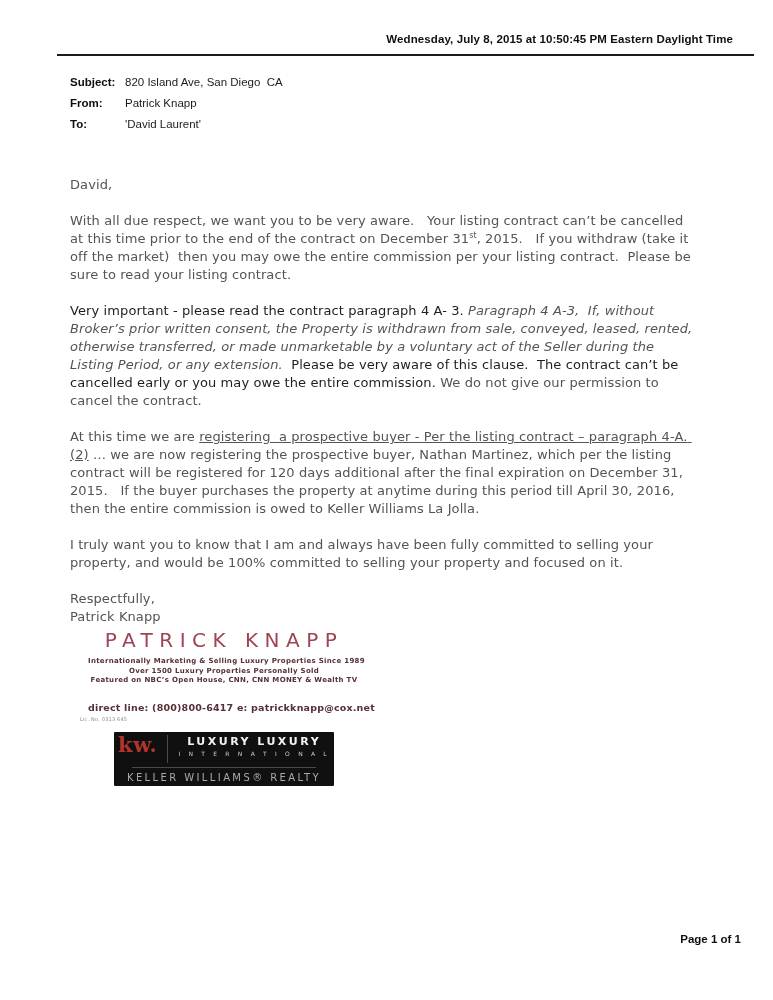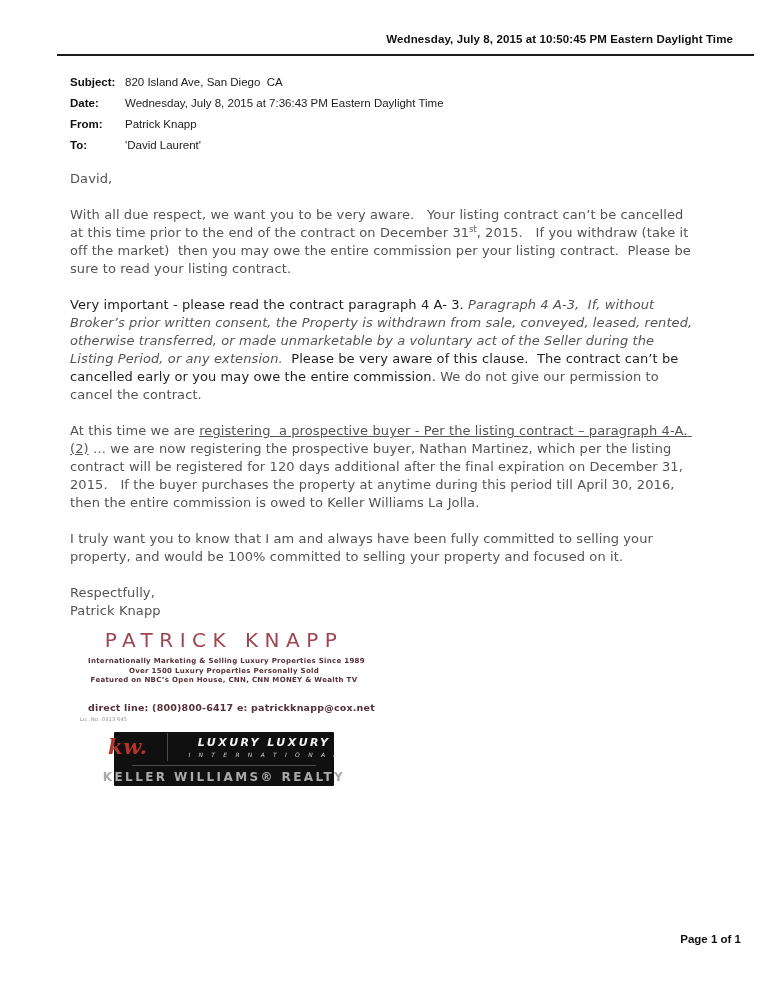--- a/index.html
+++ b/index.html
@@ -21,21 +21,21 @@
     position:absolute;top:54px;left:57px;right:19px;
     border-top:2px solid #1c1c1c;height:0;
   }
   
   .email-header{position:absolute;top:75px;left:70px;}
   .eh-row{display:flex;margin-bottom:7px;font-size:11.5px;line-height:14px;
     font-family:"Liberation Sans",sans-serif;}
   .eh-label{width:55px;font-weight:bold;color:#0e0e0e;}
   .eh-value{color:#1c1c1c;white-space:pre;}
   
-  .email-body{position:absolute;top:170px;left:70px;width:624px;}
+  .email-body{position:absolute;top:176px;left:70px;width:624px;}
   .email-body p{
     margin:0 0 18px 0;
     font-size:13px;line-height:18px;
     color:var(--body_text,#545454);
     white-space:pre-wrap;
     letter-spacing:.1px;
   }
   .email-body .b{font-weight:normal;color:var(--heading_text,#1e1e1e);}
   .email-body .i{font-style:italic;}
   .email-body .u{text-decoration:underline;}
@@ -61,55 +61,51 @@
     text-align:left;margin:3px 0 0 -8px;
     font-size:5px;color:#8a8a8a;letter-spacing:.2px;
   }
   
   .kw-logo{
     margin:10px auto 0;width:220px;height:54px;
     background:var(--logo_bg,#101010);
     display:flex;flex-direction:column;align-items:center;justify-content:center;
     border-radius:1px;
   }
-  .kw-top{display:flex;align-items:center;gap:20px;font-style:italic;}
+  .kw-top{display:flex;align-items:flex-start;gap:10px;}
   .kw-mark{
     font-size:21px;font-weight:bold;line-height:20px;
     color:var(--kw_red,#b3342a);
     font-family:"DejaVu Serif",serif;letter-spacing:.5px;
   }
   .kw-vdiv{width:1px;height:28px;background:#4a4a4a;}
   .kw-names{display:flex;flex-direction:column;align-items:center;}
   .kw-luxury{font-size:11px;letter-spacing:2.5px;color:#f2f2f2;font-weight:bold;white-space:nowrap;}
   .kw-intl{font-size:6px;letter-spacing:3.2px;color:#cfcfcf;margin-top:2px;white-space:nowrap;}
   .kw-hdiv{width:184px;height:1px;background:#4a4a4a;margin:4px 0 4px;}
-  .kw-realty{font-size:12px;letter-spacing:2.4px;color:#a9a9a9;font-weight:bold;white-space:nowrap;}
+  .kw-realty{font-size:10px;letter-spacing:2.4px;color:#a9a9a9;font-weight:normal;white-space:nowrap;}
   
   .page-footer{
     position:absolute;right:32px;bottom:31px;
     font-family:"Liberation Sans",sans-serif;
     font-weight:bold;font-size:11.5px;color:#0f0f0f;
   }
 </style>
 </head>
 <body>
 
 <div class="page">
 
   <div class="print-header">Wednesday, July 8, 2015 at 10:50:45 PM Eastern Daylight Time</div>
   <div class="header-rule"></div>
 
   <div class="email-header">
     <div class="eh-row">
       <span class="eh-label">Subject:</span>
       <span class="eh-value">820 Island Ave, San Diego  CA</span>
-    </div>
-    <div class="eh-row">
-      <span class="eh-label">Date:</span>
-      <span class="eh-value">Wednesday, July 8, 2015 at 7:36:43 PM Eastern Daylight Time</span>
     </div>
     <div class="eh-row">
       <span class="eh-label">From:</span>
       <span class="eh-value">Patrick Knapp</span>
     </div>
     <div class="eh-row">
       <span class="eh-label">To:</span>
       <span class="eh-value">'David Laurent'</span>
     </div>
   </div>

